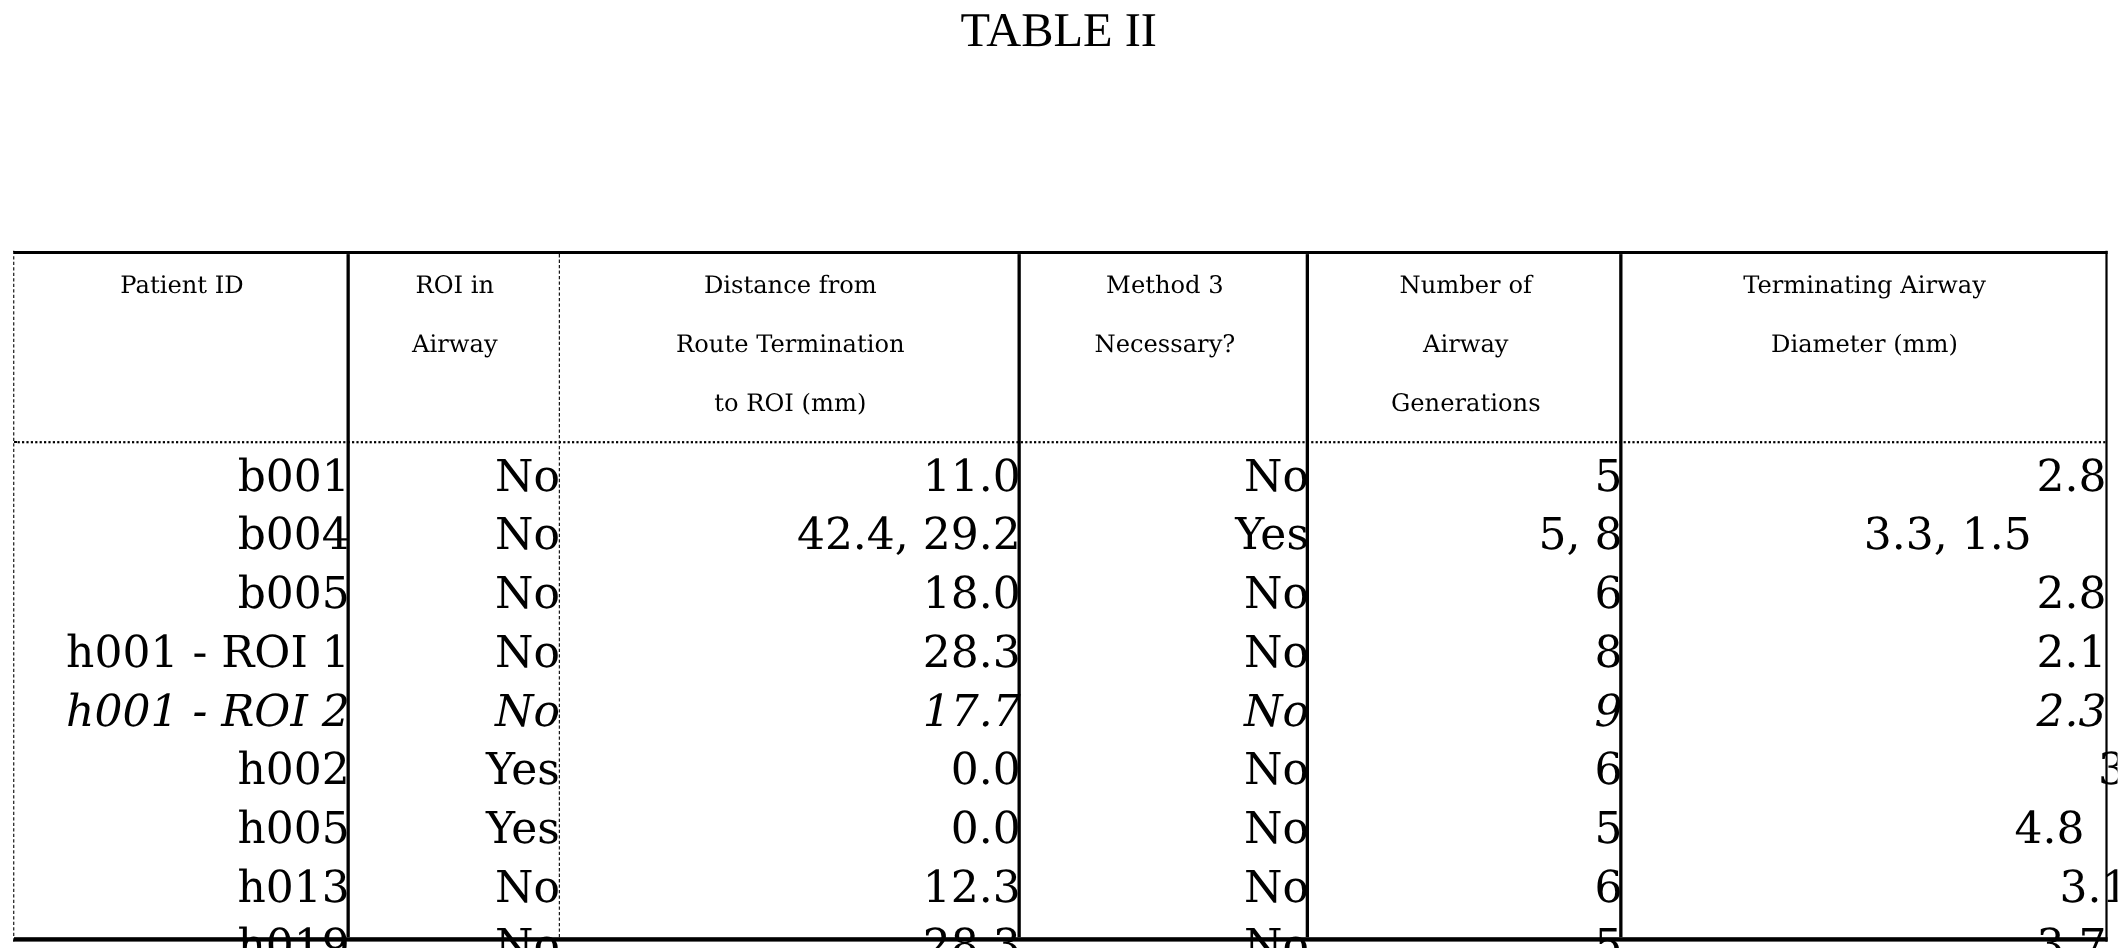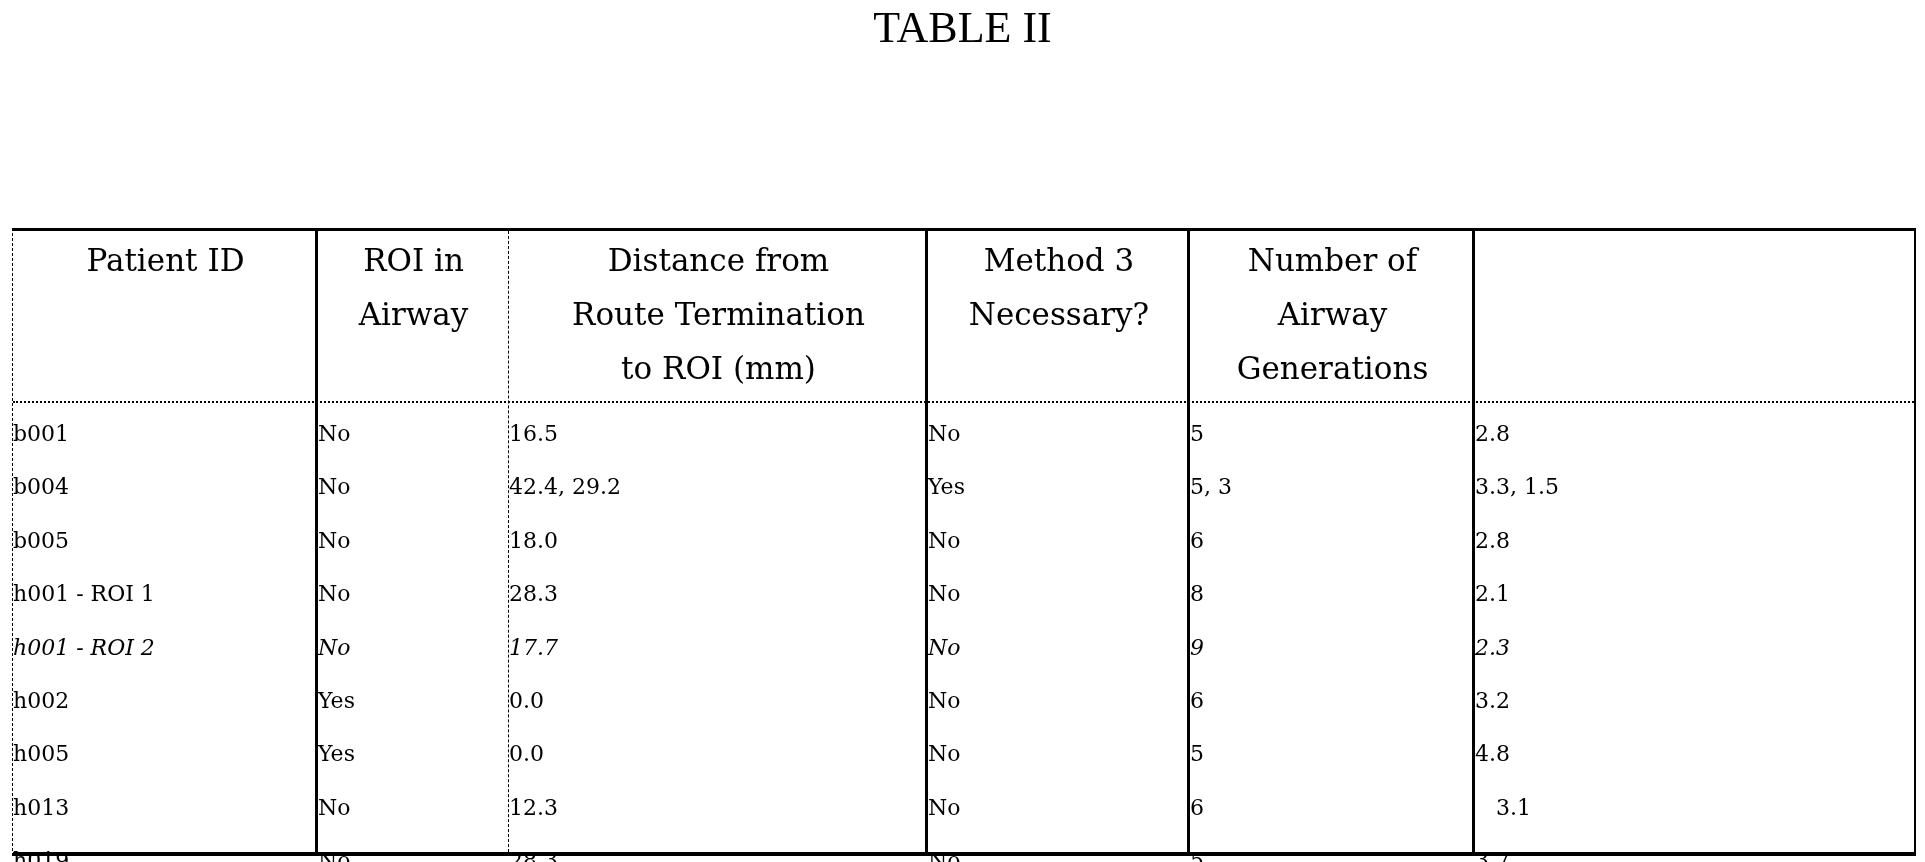--- a/index.html
+++ b/index.html
@@ -20,29 +20,29 @@
   }
   .col {
     position: absolute; top: 0; bottom: 0; box-sizing: border-box;
   }
   .col.sol { border-right: 3px solid #000; }
   .col.dsh { border-right: 1px dashed #000; }
   .hdr-line {
     position: absolute; left: 0; right: 0; top: 35px; border-top: 2px dotted #000;
   }
   .hcell {
-    position: absolute; top: 0; text-align: center; font-size: 31px; line-height: 54px;
+    position: absolute; top: 0; text-align: center; font-size: 22px; line-height: 54px;
     white-space: pre-line; padding-top: 2px;
   }
   .row {
     position: absolute; left: 0; right: 0; height: 53px;
   }
   .cell {
-    position: absolute; top: 0; height: 53px; line-height: 53px; text-align: left;
-    font-size: 22px; white-space: nowrap;
+    position: absolute; top: 0; height: 53px; line-height: 53px; text-align: right;
+    font-size: 40px; white-space: nowrap;
   }
 </style>
 </head>
 <body>
 
 <div class="title">TABLE II</div>
 
 <div class="tbl" id="tbl">
 
   <div class="col sol" style="left:0;width:305px"></div>
@@ -56,38 +56,40 @@
   <div class="hcell" style="left:305px;width:191px">ROI in
 Airway</div>
   <div class="hcell" style="left:496px;width:419px">Distance from
 Route Termination
 to ROI (mm)</div>
   <div class="hcell" style="left:915px;width:262px">Method 3
 Necessary?</div>
   <div class="hcell" style="left:1177px;width:285px">Number of
 Airway
 Generations</div>
+  <div class="hcell" style="left:1462px;width:440px">Terminating Airway
+Diameter (mm)</div>
 
   <div class="hdr-line" style="top: 170px; margin-top: 0px;" id="hdrline"></div>
 
   <div id="rows">
       <div class="row" style="top: 176px;">
         <div class="cell" style="left: 0px; width: 305px;">b001</div>
         <div class="cell" style="left: 305px; width: 191px;">No</div>
-        <div class="cell" style="left: 496px; width: 419px;">16.5</div>
+        <div class="cell" style="left: 496px; width: 419px;">11.0</div>
         <div class="cell" style="left: 915px; width: 262px;">No</div>
         <div class="cell" style="left: 1177px; width: 285px;">5</div>
         <div class="cell" style="left: 1462px; width: 440px;">2.8</div>
       </div>
       <div class="row" style="top: 229.4px;">
         <div class="cell" style="left: 0px; width: 305px;">b004</div>
         <div class="cell" style="left: 305px; width: 191px;">No</div>
         <div class="cell" style="left: 496px; width: 419px;">42.4, 29.2</div>
         <div class="cell" style="left: 915px; width: 262px;">Yes</div>
-        <div class="cell" style="left: 1177px; width: 285px;">5, 3</div>
+        <div class="cell" style="left: 1177px; width: 285px;">5, 8</div>
         <div class="cell" style="left: 1462px; width: 372px;">3.3, 1.5</div>
       </div>
       <div class="row" style="top: 282.8px;">
         <div class="cell" style="left: 0px; width: 305px;">b005</div>
         <div class="cell" style="left: 305px; width: 191px;">No</div>
         <div class="cell" style="left: 496px; width: 419px;">18.0</div>
         <div class="cell" style="left: 915px; width: 262px;">No</div>
         <div class="cell" style="left: 1177px; width: 285px;">6</div>
         <div class="cell" style="left: 1462px; width: 440px;">2.8</div>
       </div>

